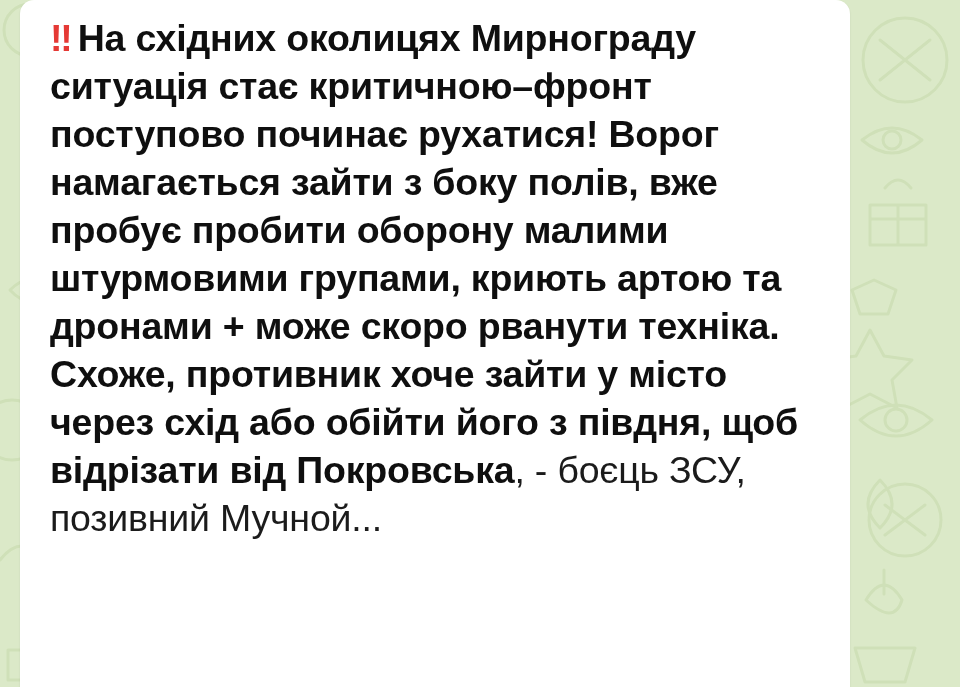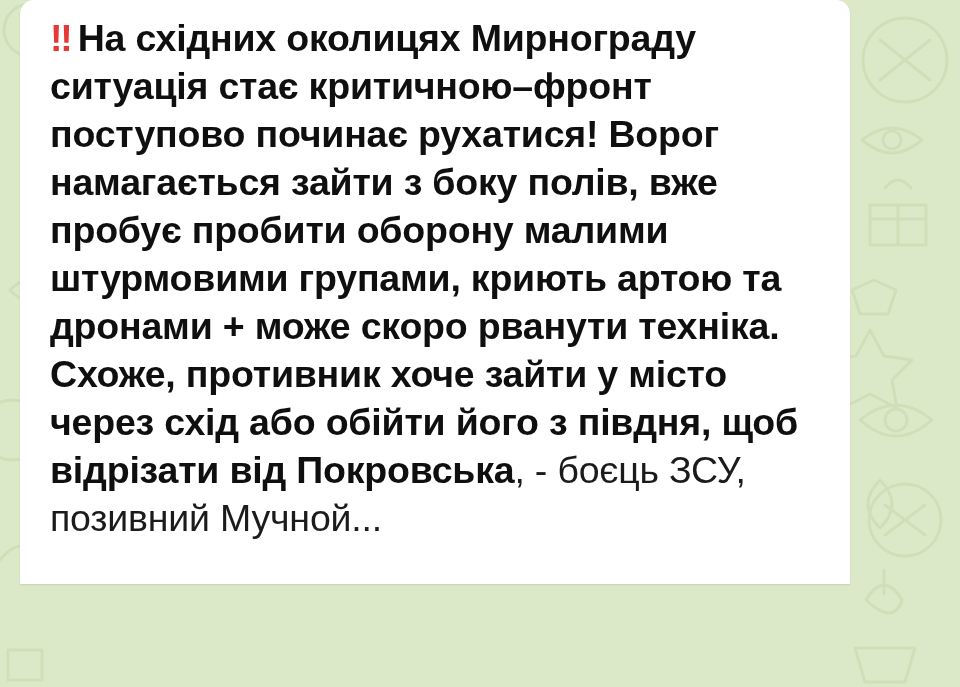--- a/index.html
+++ b/index.html
@@ -30,21 +30,21 @@
     height: 687px;
     opacity: 0.55;
   }
 
   
   .bubble {
     position: absolute;
     left: 20px;
     top: 0;
     width: 830px;
-    height: 584px;
+    height: 687px;
     background: #ffffff;
     border-radius: 14px 14px 0 0;
     box-shadow: 0 1px 2px rgba(0,0,0,0.10);
     box-sizing: border-box;
     padding: 14px 26px 0 30px;
     overflow: hidden;
   }
 
   .msg-text {
     margin: 0;

